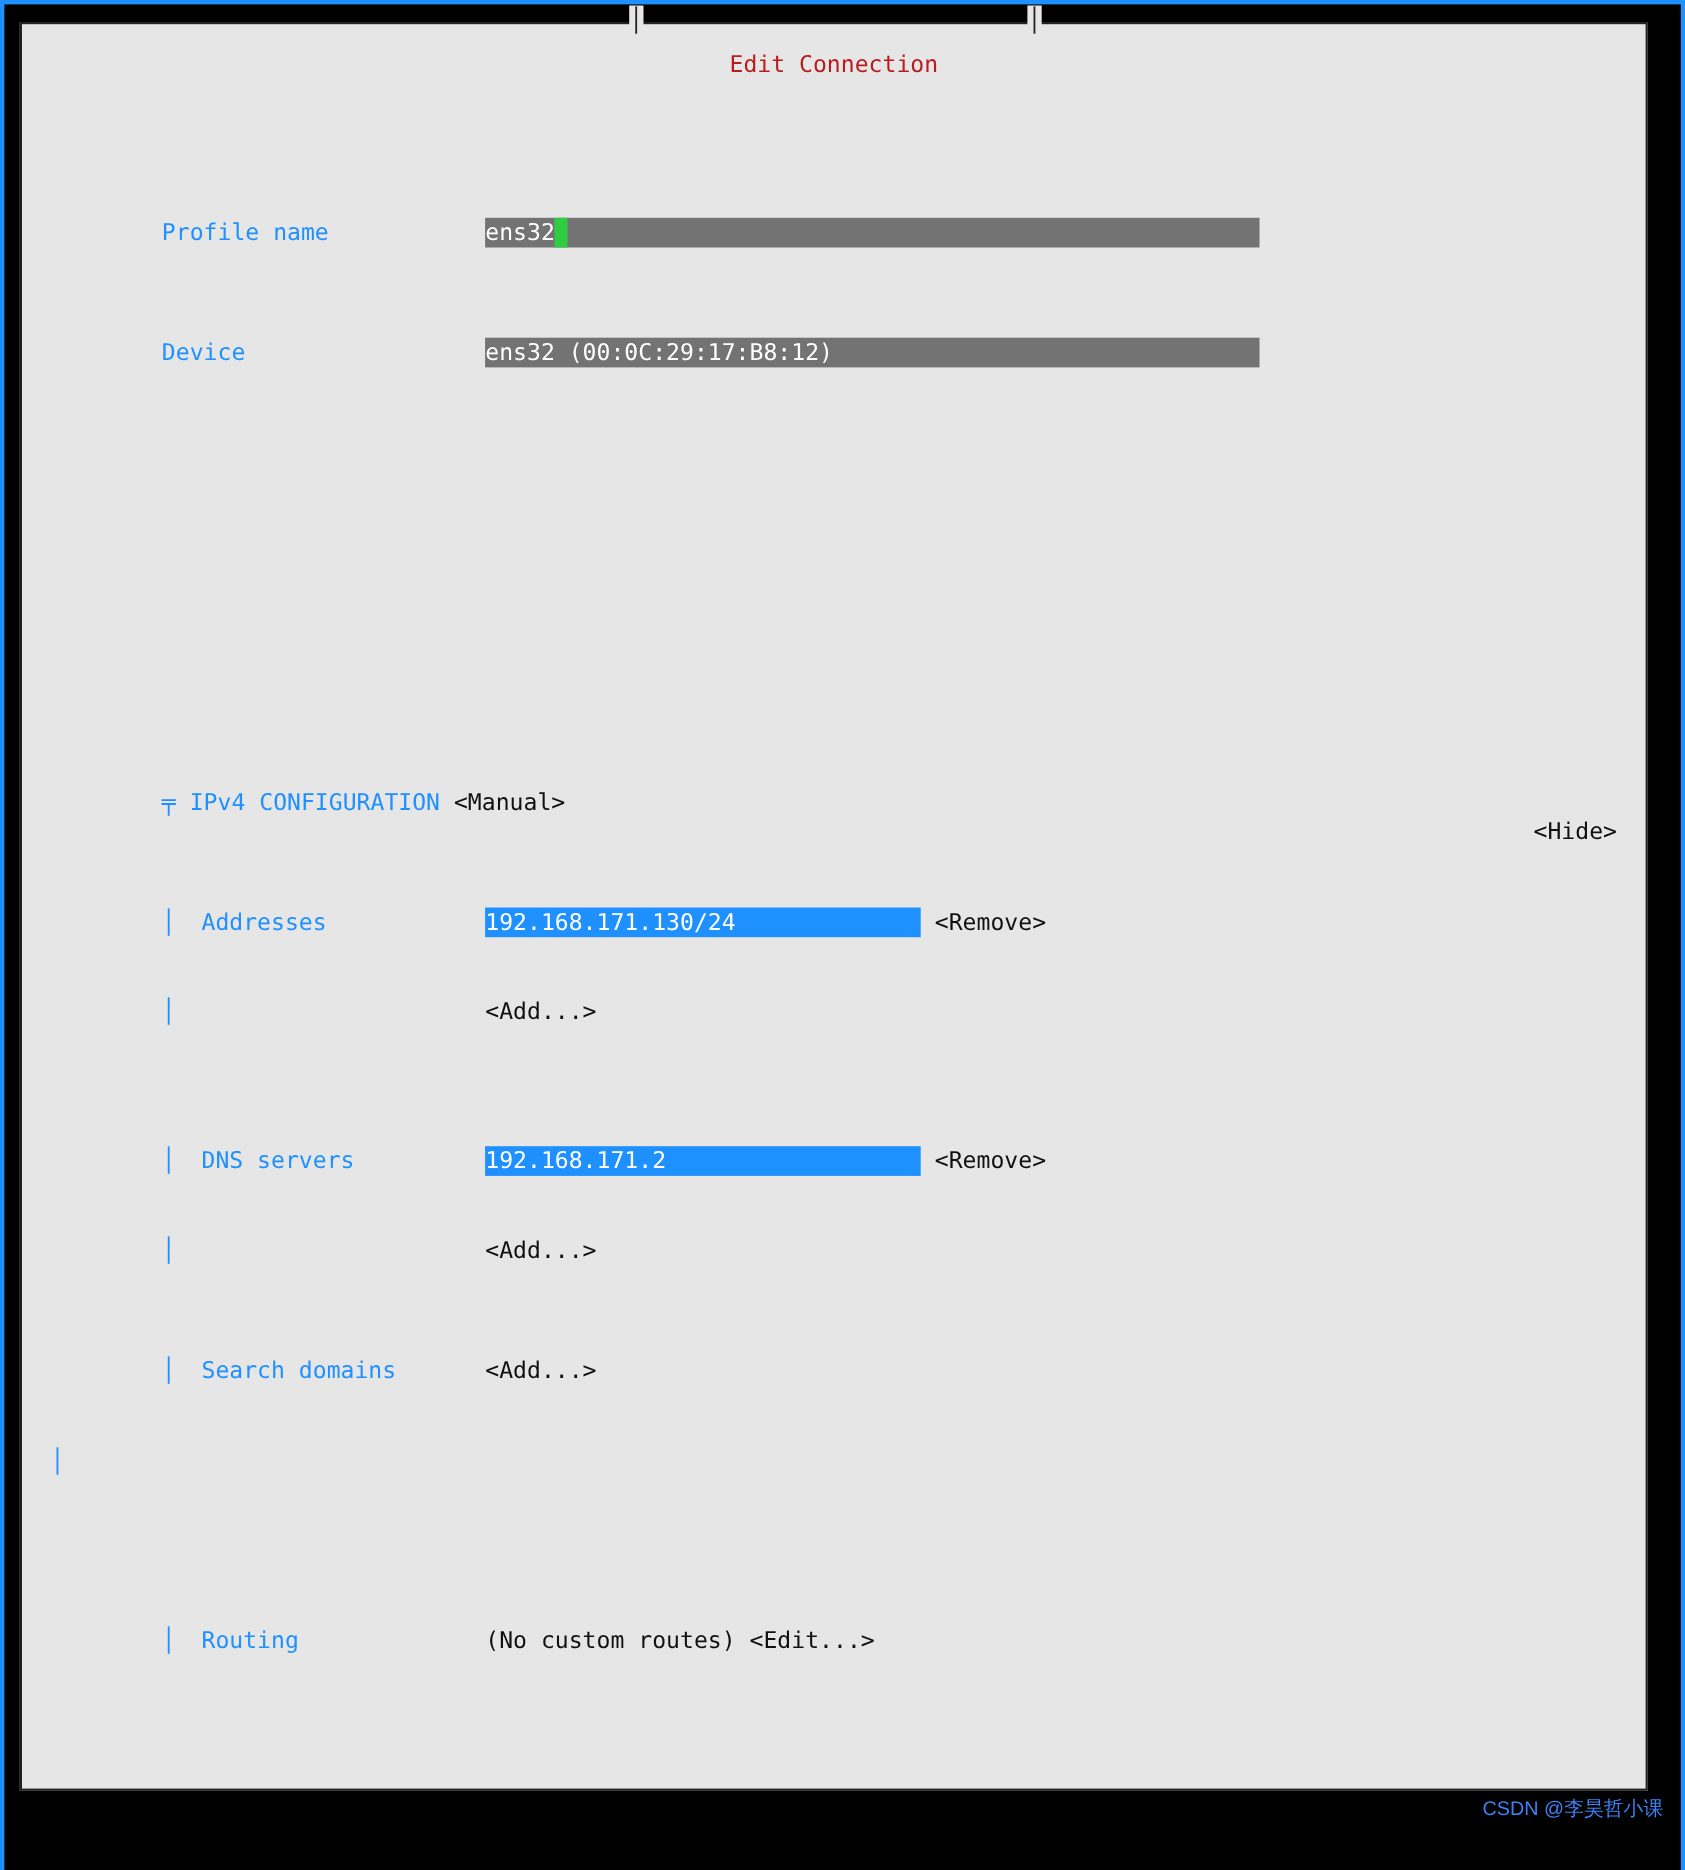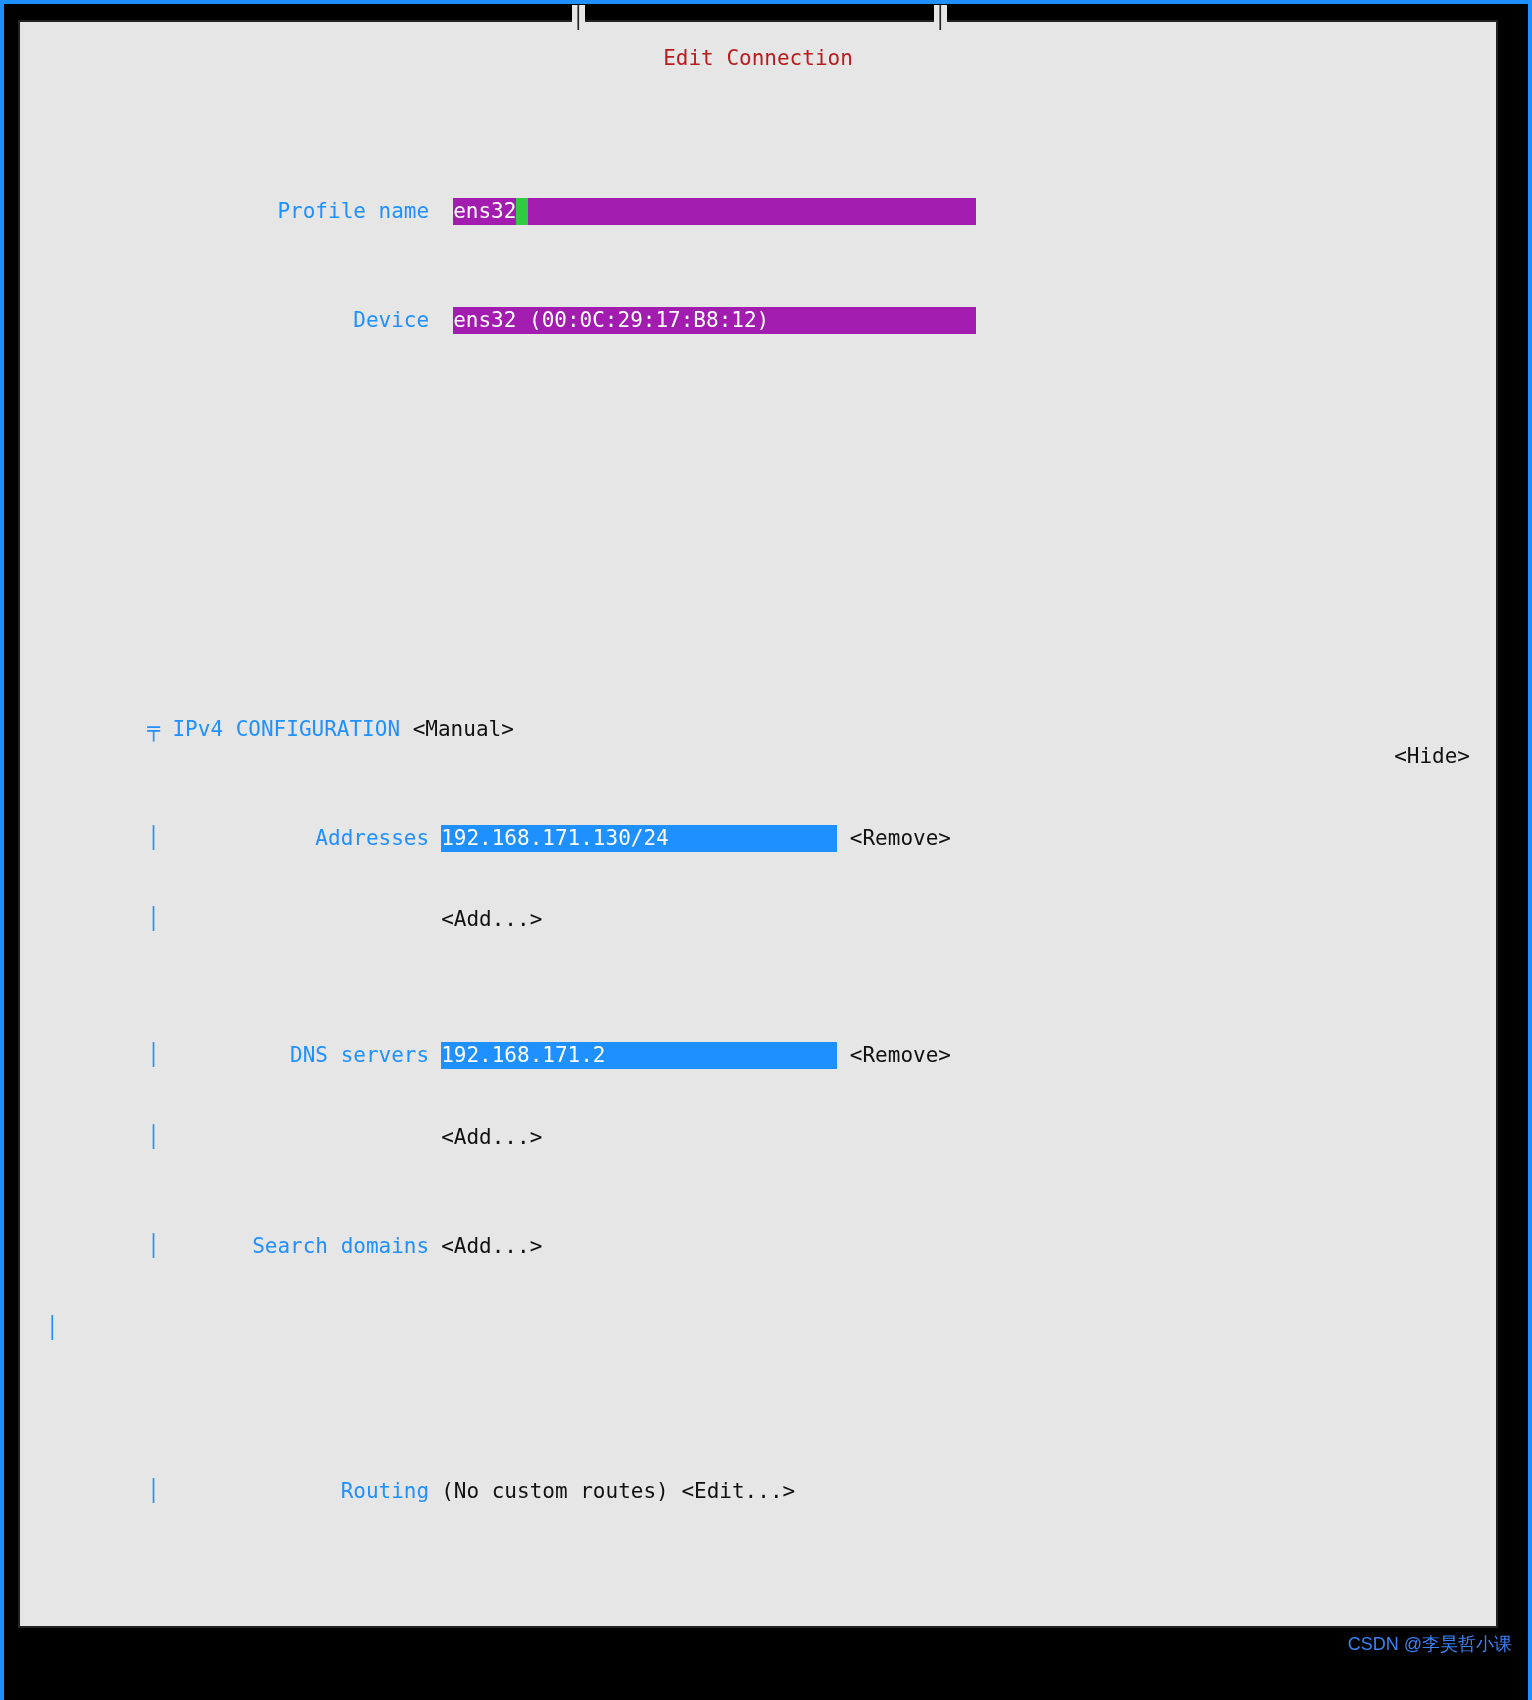--- a/index.html
+++ b/index.html
@@ -66,32 +66,30 @@
     display: block;
     height: 27px;
     line-height: 27px;
   }
   .row .cell {
     display: inline-block;
     vertical-align: top;
   }
   .label-col {
     width: 282px;
-    text-align: right;
     color: #1e90ff;
   }
   .gap { display:inline-block; width:12px; }
   .input-wide {
     display: inline-block;
-    background: #a21caf;
+    background: #737373;
     color: #fff;
-    width: 523px;
+    width: 704px;
     height: 27px;
     line-height: 27px;
-    margin-left: 12px;
   }
   .input-med {
     display: inline-block;
     background: #1e90ff;
     color: #fff;
     width: 396px;
     height: 27px;
     line-height: 27px;
   }
   .btn { color: #111; }

